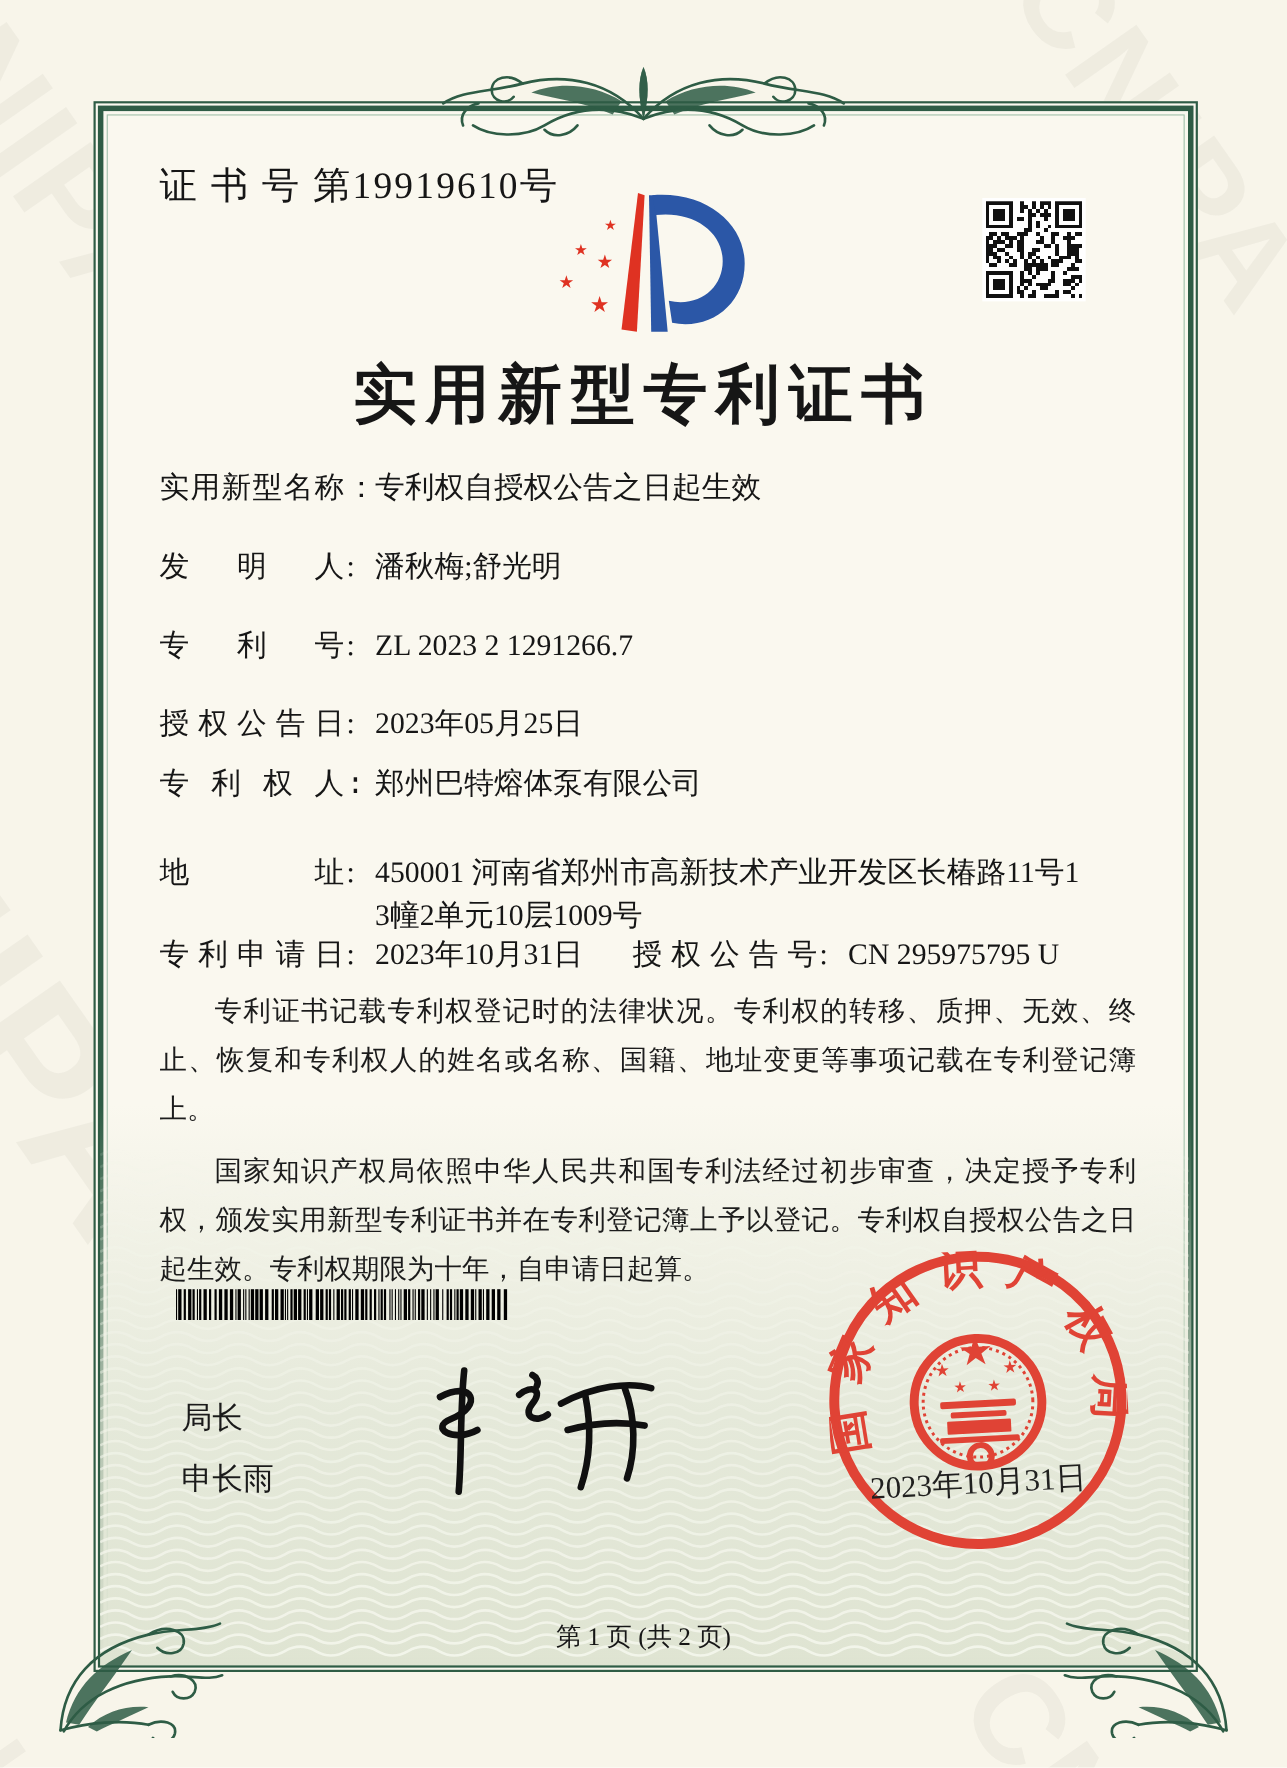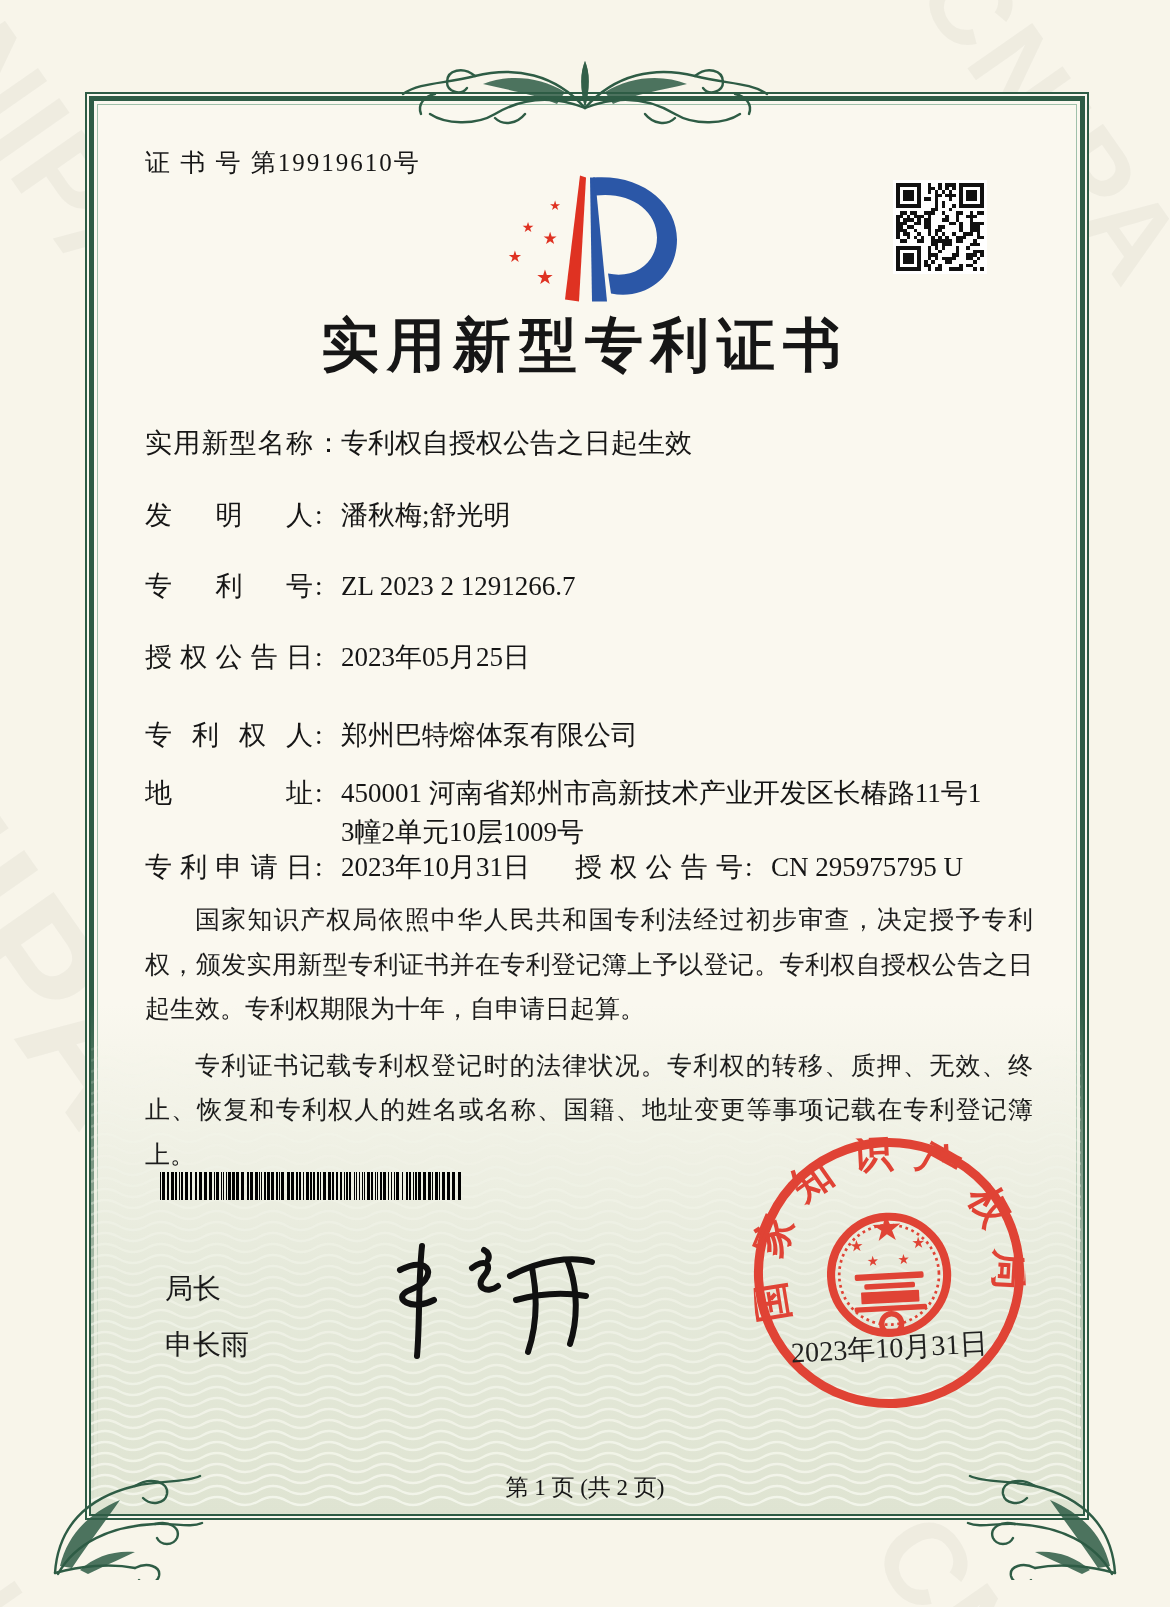--- a/index.html
+++ b/index.html
@@ -36,28 +36,28 @@
   .tint{
     position:absolute; left:4px; right:4px; bottom:4px; height:510px;
     background:linear-gradient(180deg, rgba(224,229,212,0) 0%, rgba(222,228,211,0.75) 55%, #dfe4d2 100%);
   }
   .waves{position:absolute; left:4px; bottom:4px; z-index:0;}
   
   .orn{position:absolute; z-index:6; pointer-events:none;}
   .orn path{stroke:var(--border-green); fill:none; stroke-width:2.4; stroke-linecap:round;}
   .orn .leaf{fill:var(--border-green); stroke:none; opacity:.85;}
   
-  .cert-no{position:absolute; left:145px; top:146px; font-size:25px; letter-spacing:2px; z-index:5;}
+  .cert-no{position:absolute; left:145px; top:146px; font-size:34px; letter-spacing:2px; z-index:5;}
   .logo{position:absolute; left:480px; top:160px; width:210px; height:158px; z-index:5;}
   .logo .red{fill:var(--logo-red);} .logo .blue{fill:var(--logo-blue);}
   .logo text{fill:var(--logo-red); font-family:"DejaVu Sans",sans-serif;}
   .qr{position:absolute; left:893px; top:180px; width:88px; height:88px; background:#fff; padding:3px; z-index:5;}
   .qr svg{width:100%;height:100%; fill:#111;}
   .title{
-    position:absolute; left:0; top:307px; width:1170px; text-align:center;
+    position:absolute; left:0; top:320px; width:1170px; text-align:center;
     font-size:58px; font-weight:bold; letter-spacing:8px; z-index:5;
   }
   
   .fields{position:absolute; left:145px; top:424px; width:890px; z-index:5;}
   .frow{display:flex; align-items:flex-start; font-size:27px; line-height:1.45; position:absolute; left:0; width:890px;}
   .flabel{display:inline-block; width:168px; text-align:justify; text-align-last:justify; flex:0 0 168px;}
   .fcolon{display:inline-block; width:26px; flex:0 0 26px; text-align:left; margin-left:2px;}
   .fvalue{white-space:pre-line;}
   .grant-pair1{display:flex; width:430px; flex:0 0 430px;}
   .grant-pair2{display:flex;}
@@ -416,21 +416,21 @@
     <div class="frow" style="top:143px;">
       <span class="flabel">专利号</span>
         <span class="fcolon">:</span>
         <span class="fvalue">ZL 2023 2 1291266.7</span>
     </div>
     <div class="frow" style="top:214px;">
       <span class="flabel">授权公告日</span>
         <span class="fcolon">:</span>
         <span class="fvalue">2023年05月25日</span>
     </div>
-    <div class="frow" style="top:292px;">
+    <div class="frow" style="top:272px;font-family:Liberation Mono, monospace;">
       <span class="flabel">专利权人</span>
         <span class="fcolon">:</span>
         <span class="fvalue">郑州巴特熔体泵有限公司</span>
     </div>
     <div class="frow" style="top:350px;">
       <span class="flabel">地址</span>
         <span class="fcolon">:</span>
         <span class="fvalue">450001 河南省郑州市高新技术产业开发区长椿路11号1
 3幢2单元10层1009号</span>
     </div>
@@ -442,22 +442,22 @@
       </span>
       <span class="grant-pair2">
         <span class="flabel">授权公告号</span>
           <span class="fcolon">:</span>
           <span class="fvalue">CN 295975795 U</span>
       </span>
     </div>
   </div>
 
   <div class="body-text">
+    <p>专利证书记载专利权登记时的法律状况。专利权的转移、质押、无效、终止、恢复和专利权人的姓名或名称、国籍、地址变更等事项记载在专利登记簿上。</p>
     <p>国家知识产权局依照中华人民共和国专利法经过初步审查，决定授予专利权，颁发实用新型专利证书并在专利登记簿上予以登记。专利权自授权公告之日起生效。专利权期限为十年，自申请日起算。</p>
-    <p>专利证书记载专利权登记时的法律状况。专利权的转移、质押、无效、终止、恢复和专利权人的姓名或名称、国籍、地址变更等事项记载在专利登记簿上。</p>
   </div>
 
   <div class="barcode"><span style="width:1px;margin-right:1px"></span><span style="width:3px;margin-right:2px"></span><span style="width:2px;margin-right:2px"></span><span style="width:3px;margin-right:1px"></span><span style="width:2px;margin-right:2px"></span><span style="width:1px;margin-right:1px"></span><span style="width:2px;margin-right:2px"></span><span style="width:3px;margin-right:2px"></span><span style="width:2px;margin-right:3px"></span><span style="width:2px;margin-right:2px"></span><span style="width:3px;margin-right:2px"></span><span style="width:3px;margin-right:2px"></span><span style="width:3px;margin-right:2px"></span><span style="width:1px;margin-right:1px"></span><span style="width:3px;margin-right:2px"></span><span style="width:1px;margin-right:1px"></span><span style="width:1px;margin-right:2px"></span><span style="width:1px;margin-right:1px"></span><span style="width:3px;margin-right:1px"></span><span style="width:3px;margin-right:1px"></span><span style="width:3px;margin-right:2px"></span><span style="width:3px;margin-right:3px"></span><span style="width:2px;margin-right:1px"></span><span style="width:3px;margin-right:2px"></span><span style="width:3px;margin-right:1px"></span><span style="width:1px;margin-right:1px"></span><span style="width:1px;margin-right:2px"></span><span style="width:2px;margin-right:1px"></span><span style="width:3px;margin-right:1px"></span><span style="width:3px;margin-right:2px"></span><span style="width:2px;margin-right:1px"></span><span style="width:1px;margin-right:1px"></span><span style="width:3px;margin-right:3px"></span><span style="width:3px;margin-right:1px"></span><span style="width:3px;margin-right:2px"></span><span style="width:2px;margin-right:1px"></span><span style="width:2px;margin-right:2px"></span><span style="width:1px;margin-right:2px"></span><span style="width:3px;margin-right:1px"></span><span style="width:2px;margin-right:1px"></span><span style="width:2px;margin-right:2px"></span><span style="width:2px;margin-right:1px"></span><span style="width:1px;margin-right:2px"></span><span style="width:3px;margin-right:2px"></span><span style="width:3px;margin-right:1px"></span><span style="width:2px;margin-right:2px"></span><span style="width:2px;margin-right:2px"></span><span style="width:2px;margin-right:2px"></span><span style="width:1px;margin-right:1px"></span><span style="width:2px;margin-right:1px"></span><span style="width:2px;margin-right:3px"></span><span style="width:1px;margin-right:1px"></span><span style="width:1px;margin-right:2px"></span><span style="width:1px;margin-right:2px"></span><span style="width:1px;margin-right:1px"></span><span style="width:1px;margin-right:2px"></span><span style="width:3px;margin-right:1px"></span><span style="width:2px;margin-right:2px"></span><span style="width:1px;margin-right:1px"></span><span style="width:1px;margin-right:2px"></span><span style="width:2px;margin-right:1px"></span><span style="width:3px;margin-right:2px"></span><span style="width:1px;margin-right:2px"></span><span style="width:1px;margin-right:2px"></span><span style="width:1px;margin-right:1px"></span><span style="width:3px;margin-right:3px"></span><span style="width:1px;margin-right:3px"></span><span style="width:2px;margin-right:1px"></span><span style="width:2px;margin-right:2px"></span><span style="width:1px;margin-right:1px"></span><span style="width:2px;margin-right:1px"></span><span style="width:3px;margin-right:2px"></span><span style="width:3px;margin-right:2px"></span><span style="width:3px;margin-right:1px"></span><span style="width:1px;margin-right:2px"></span><span style="width:3px;margin-right:1px"></span><span style="width:1px;margin-right:2px"></span><span style="width:3px;margin-right:2px"></span><span style="width:3px;margin-right:2px"></span><span style="width:3px;margin-right:3px"></span><span style="width:3px"></span></div>
 
   <div class="officer">
     <div>局长</div>
     <div>申长雨</div>
   </div>
 
   <svg class="sign" viewBox="0 0 240 140">

